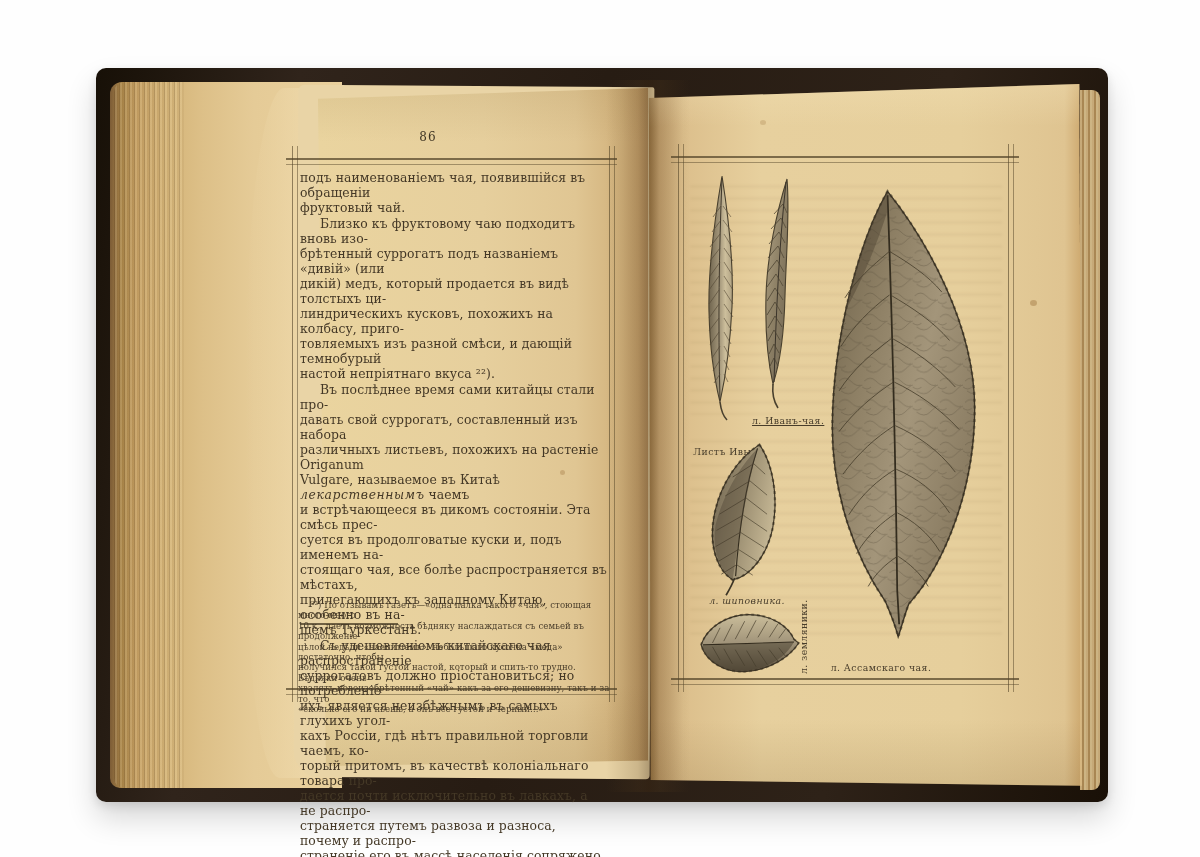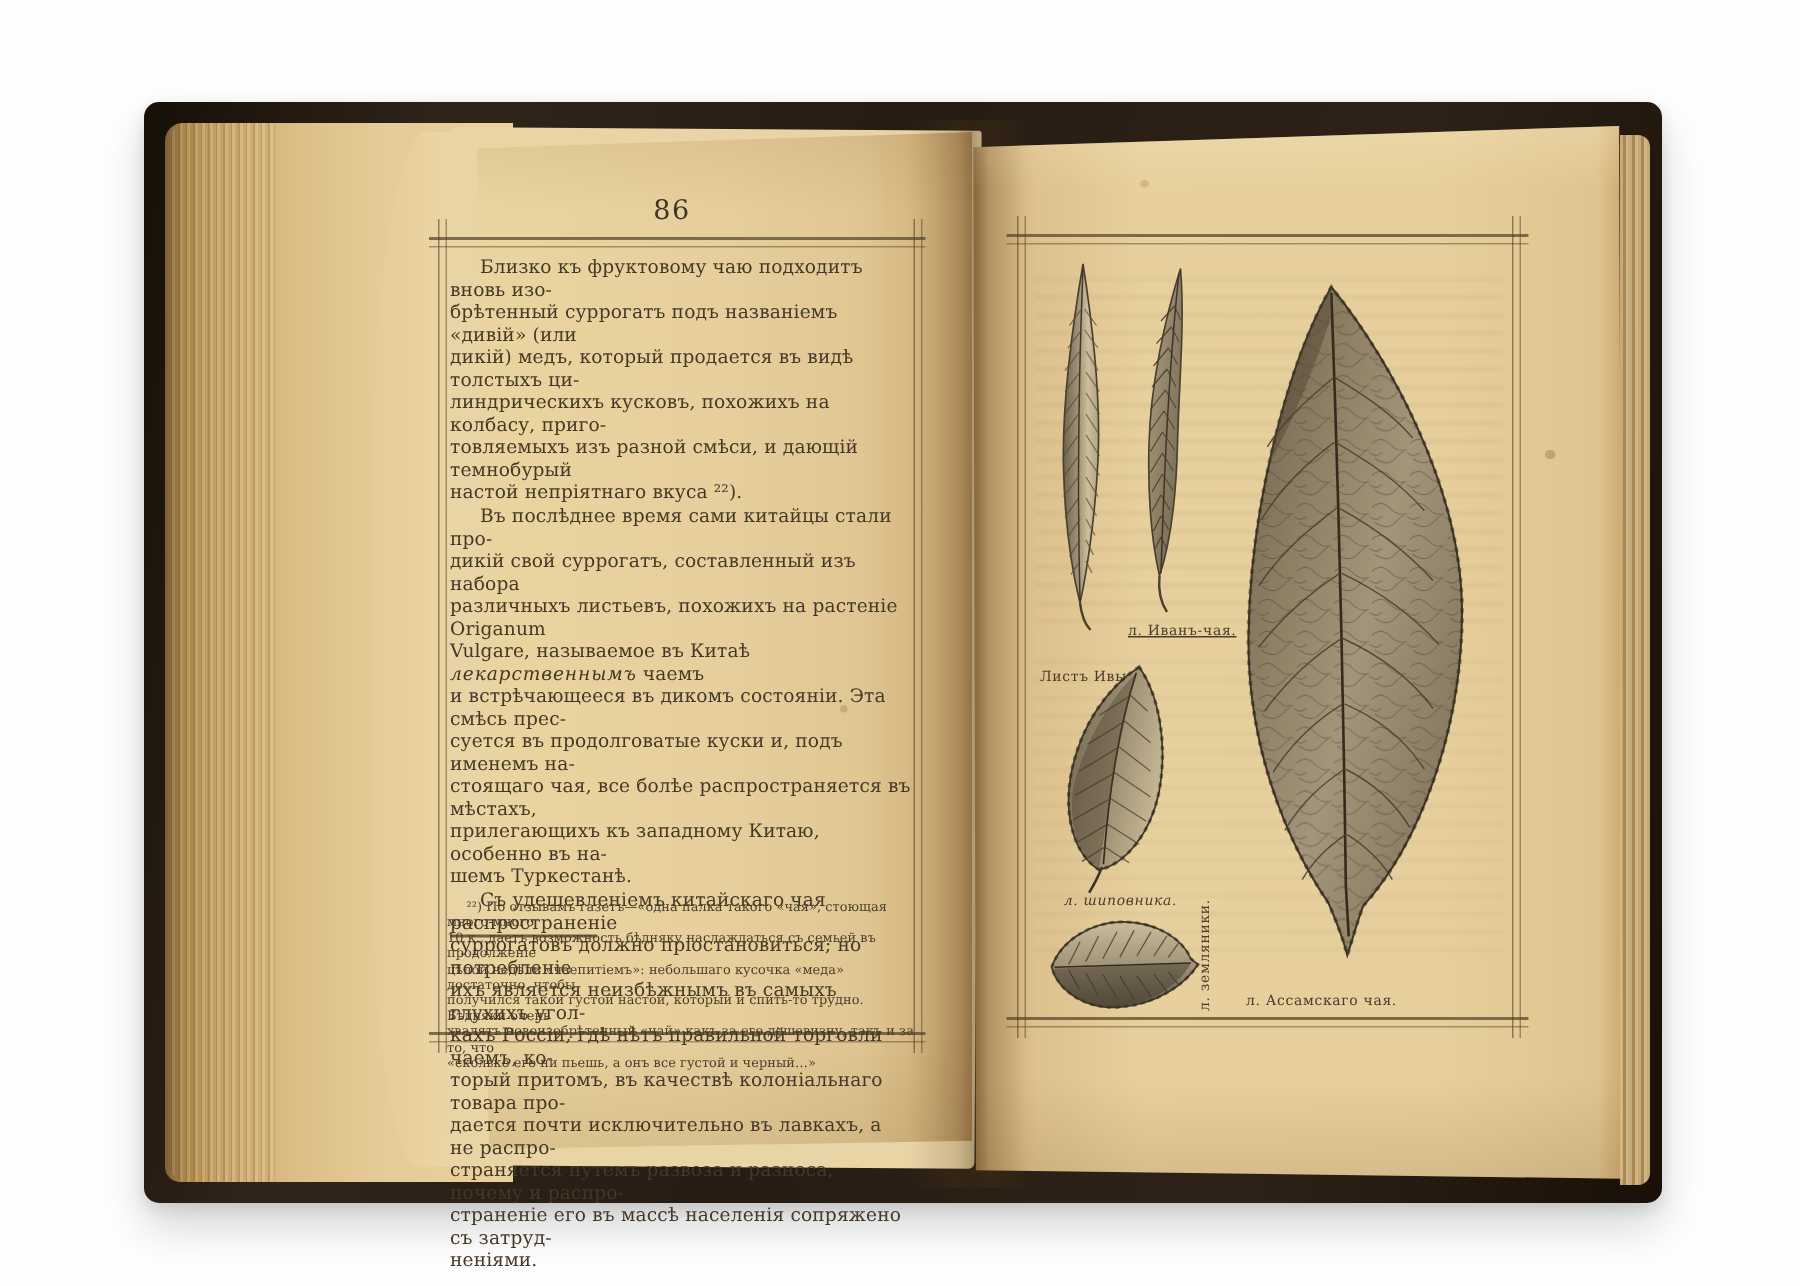--- a/index.html
+++ b/index.html
@@ -32,22 +32,22 @@
     background:repeating-linear-gradient(90deg,#d9ba84 0 2px,#b8935b 2px 4px,#e0c691 4px 6px);opacity:.9;}
   .gutter{position:absolute;left:606px;top:80px;width:84px;height:712px;pointer-events:none;
     background:linear-gradient(90deg,rgba(0,0,0,0) 0%,rgba(86,60,28,.20) 38%,rgba(64,42,18,.34) 51%,rgba(96,68,32,.18) 64%,rgba(0,0,0,0) 100%);}
   .stain{position:absolute;border-radius:50%;pointer-events:none;}
 
   
   .dbl-h{position:absolute;height:4px;border-top:2px solid rgba(84,69,41,.72);border-bottom:1px solid rgba(84,69,41,.48);}
   .dbl-v{position:absolute;width:4px;border-left:1px solid rgba(84,69,41,.60);border-right:1px solid rgba(84,69,41,.50);}
 
   
-  .pagenum{position:absolute;left:428px;top:130px;width:40px;text-align:center;
-    font-size:18px;color:#3f3524;letter-spacing:1px;}
+  .pagenum{position:absolute;left:408px;top:130px;width:40px;text-align:center;
+    font-size:12px;color:#3f3524;letter-spacing:1px;}
   .textcol{position:absolute;left:300px;top:170px;width:307px;color:#443826;
     font-size:12.4px;line-height:15px;letter-spacing:.1px;}
   .body-par{white-space:pre-line;margin:0 0 1px 0;text-align:left;}
   .ind{text-indent:20px;}
   .ital{font-style:italic;letter-spacing:.6px;}
   .fnsep{position:absolute;left:300px;top:623px;width:98px;height:2px;background:rgba(70,58,34,.75);}
   .footnote{position:absolute;left:298px;top:600px;width:313px;color:#4a3e2b;
     font-size:8.6px;line-height:10.4px;white-space:pre-line;text-indent:13px;letter-spacing:.05px;}
 
   
@@ -76,28 +76,30 @@
   <div class="stain" style="left:760px;top:120px;width:6px;height:5px;background:rgba(140,95,40,.22);"></div>
 
   <div class="pagenum">86</div>
 
   <div class="dbl-h" style="left:286px;top:158px;width:331px;"></div>
   <div class="dbl-h" style="left:286px;top:688px;width:331px;"></div>
   <div class="dbl-v" style="left:292px;top:146px;height:556px;"></div>
   <div class="dbl-v" style="left:609px;top:146px;height:556px;"></div>
 
   <div class="textcol">
+    <p class="body-par">подъ наименованіемъ чая, появившійся въ обращеніи
+фруктовый чай.</p>
     <p class="body-par ind">Близко къ фруктовому чаю подходитъ вновь изо-
 брѣтенный суррогатъ подъ названіемъ «дивій» (или
 дикій) медъ, который продается въ видѣ толстыхъ ци-
 линдрическихъ кусковъ, похожихъ на колбасу, приго-
 товляемыхъ изъ разной смѣси, и дающій темнобурый
 настой непріятнаго вкуса ²²).</p>
     <p class="body-par ind"><span>Въ послѣднее время сами китайцы стали про-
-дикій свой суррогатъ, составленный изъ набора
+давать свой суррогатъ, составленный изъ набора
 различныхъ листьевъ, похожихъ на растеніе Origanum
 Vulgare, называемое въ Китаѣ </span><span class="ital">лекарственнымъ</span><span> чаемъ
 и встрѣчающееся въ дикомъ состояніи. Эта смѣсь прес-
 суется въ продолговатые куски и, подъ именемъ на-
 стоящаго чая, все болѣе распространяется въ мѣстахъ,
 прилегающихъ къ западному Китаю, особенно въ на-
 шемъ Туркестанѣ.</span></p>
     <p class="body-par ind">Съ удешевленіемъ китайскаго чая распространеніе
 суррогатовъ должно пріостановиться; но потребленіе
 ихъ является неизбѣжнымъ въ самыхъ глухихъ угол-

